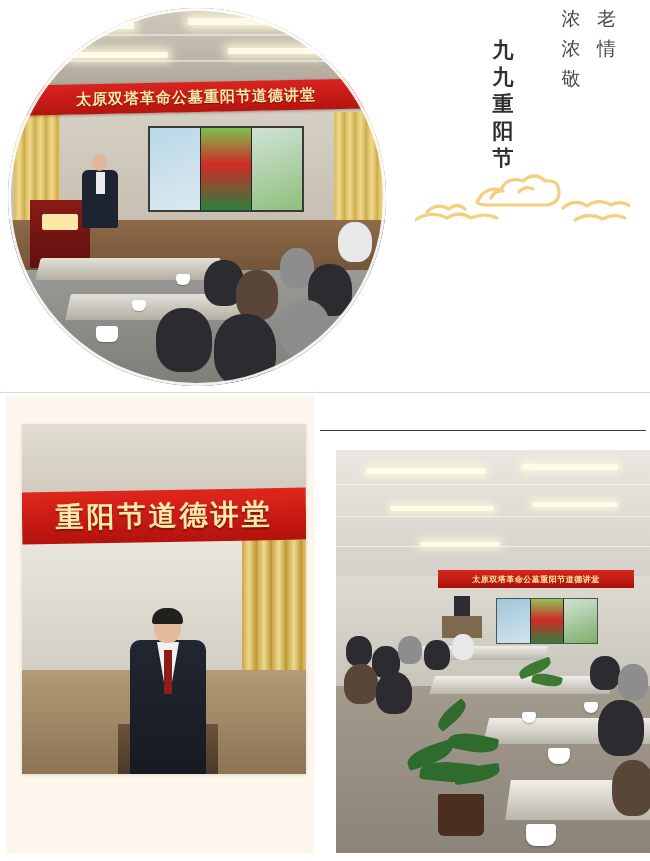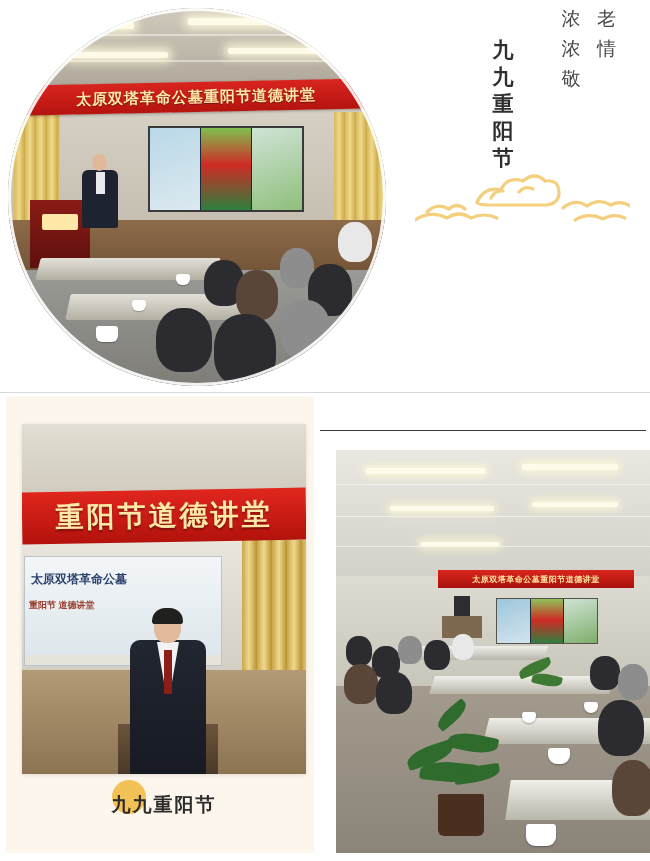--- a/index.html
+++ b/index.html
@@ -464,42 +464,33 @@
 </div>
 
 <div class="divider"></div>
 
 <div class="bottom-section">
 
   <div class="left-card">
     <div class="left-photo">
       <div class="lp-ceiling"></div>
       <div class="lp-wall"></div>
-      <div class="lp-screen">
-        <div class="lp-screen-t1">太原双塔革命公墓</div>
-        <div class="lp-screen-t2">重阳节 道德讲堂</div>
-        <div class="lp-screen-bar"></div>
-      </div>
       <div class="lp-curtain"></div>
       <div class="lp-banner">
         <span>重阳节道德讲堂</span>
       </div>
       <div class="lp-floor"></div>
       <div class="lp-podium"></div>
       <div class="lp-person-body"></div>
       <div class="lp-person-shirt"></div>
       <div class="lp-person-tie"></div>
       <div class="lp-person-head"></div>
       <div class="lp-person-hair"></div>
     </div>
 
-    <div class="left-caption">
-      <div class="caption-dot"></div>
-      <div class="caption-text">九九重阳节</div>
-    </div>
   </div>
 
   <div class="right-rule"></div>
 
   <div class="right-photo">
     <div class="rp-ceiling"></div>
     <div class="rp-tile" style="left:0;top:34px;width:314px;"></div>
     <div class="rp-tile" style="left:0;top:66px;width:314px;"></div>
     <div class="rp-tile" style="left:0;top:96px;width:314px;"></div>
     <div class="rp-strip" style="left:30px;top:18px;width:120px;height:6px;"></div>

